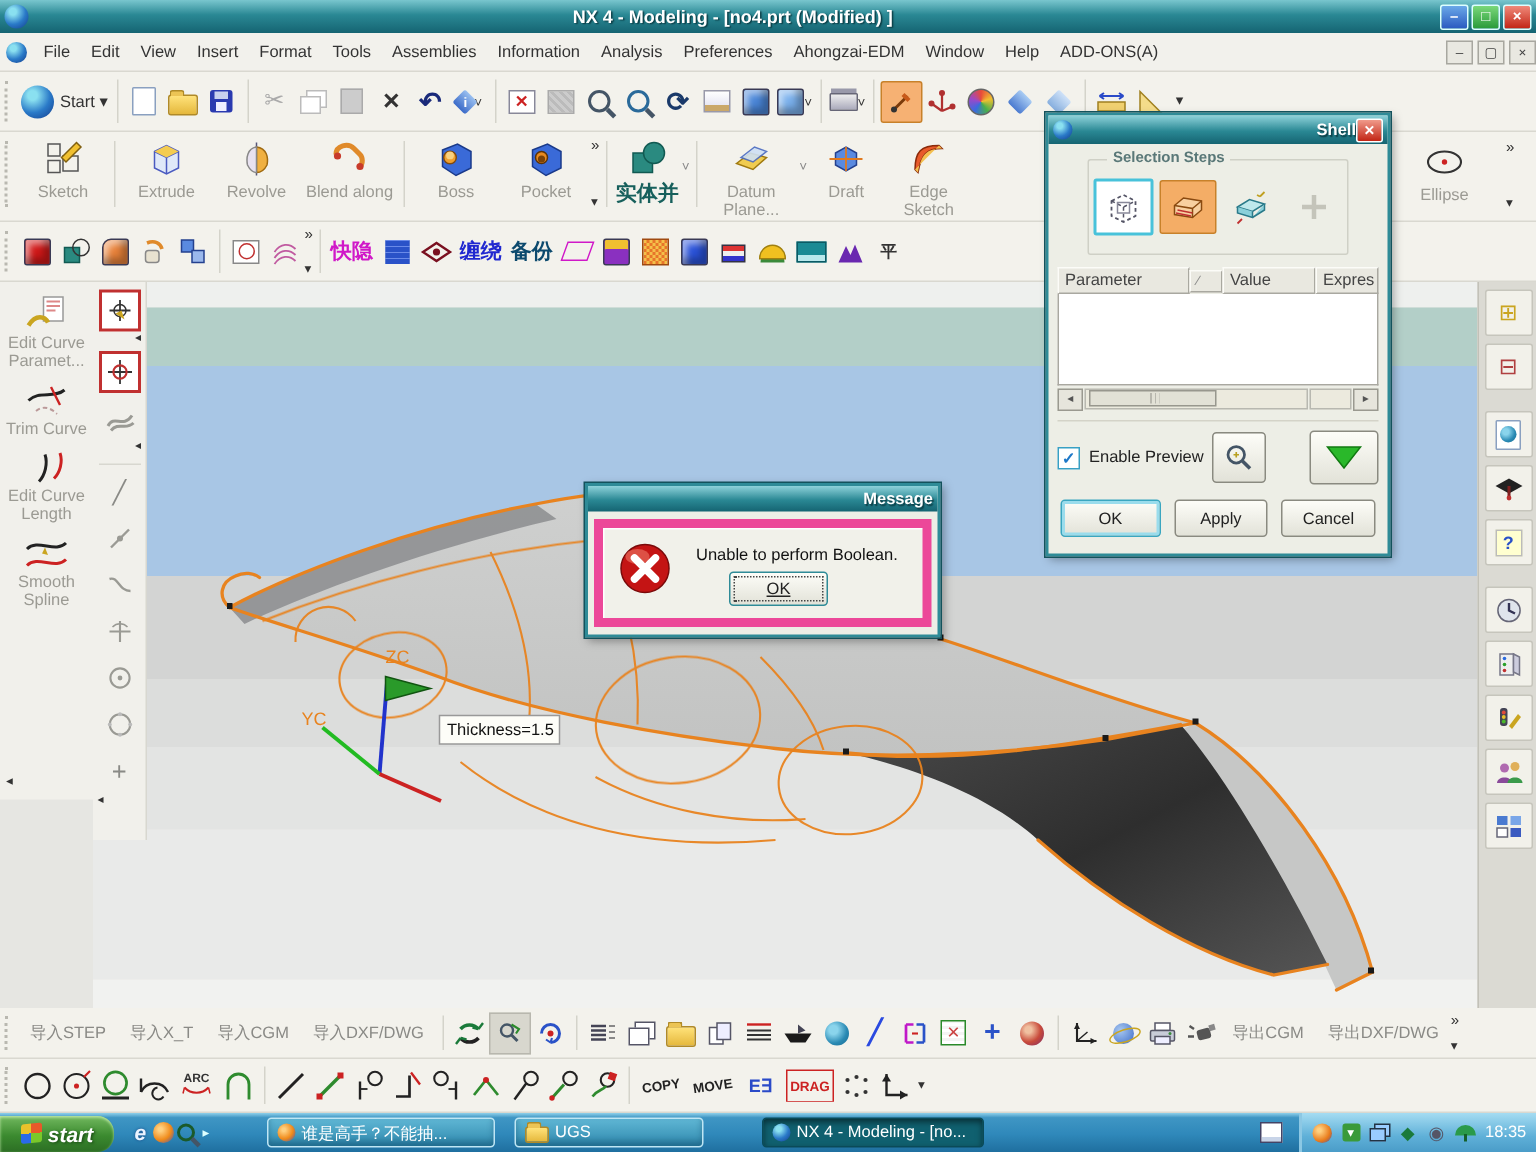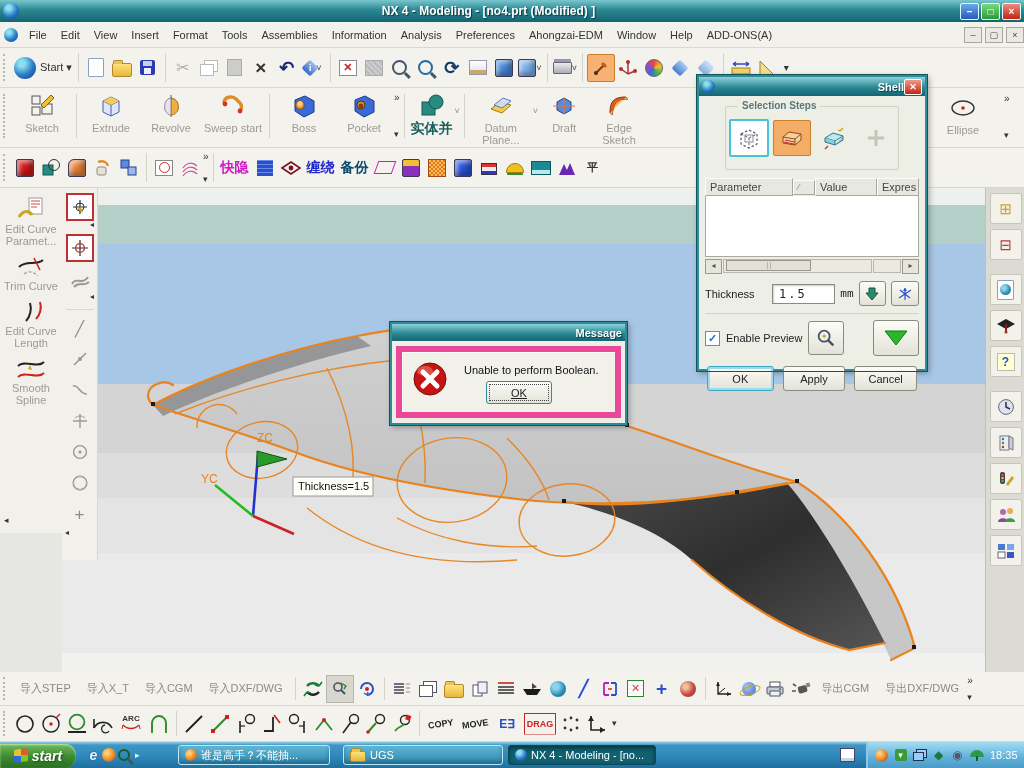--- a/index.html
+++ b/index.html
@@ -329,21 +329,21 @@
       <span>Revolve</span>
     </span>
     <span class="t2btn" style="width:64px">
       <span class="ic">
           <svg width="26" height="26" viewBox="0 0 26 26">
             <path d="M4 10 C4 4 12 2 16 6 L20 10 C22 12 22 16 20 18" fill="none" stroke="#e08a2a" stroke-width="3.4"></path>
             <circle cx="5" cy="11" r="2.4" fill="#c83a2a"></circle>
             <circle cx="20" cy="18" r="2.4" fill="#c83a2a"></circle>
           </svg>
         </span>
-      <span>Sweep start</span>
+      <span>Blend along</span>
     </span>
     <span class="vsep" style="height:44px;margin-top:6px"></span>
     <span class="t2btn">
       <span class="ic">
           <svg width="26" height="26" viewBox="0 0 26 26">
             <path d="M4 7 L14 3 L23 8 V19 L13 24 L4 18 Z" fill="#3a6ad8" stroke="#1a3a8a"></path>
             <circle cx="9" cy="12" r="4.2" fill="#f0a030" stroke="#804a10"></circle>
             <circle cx="9" cy="10.6" r="2.6" fill="#f8d080"></circle>
           </svg>
         </span>
@@ -803,36 +803,20 @@
     </div>
     <div style="margin:0 6px;height:60px;background:#fff;border:1px solid #a9a8a0;border-top:none"></div>
     <div class="row" style="margin:2px 6px 0;height:14px;gap:1px">
       <span class="sbarr g" data-glyph="◂"></span>
       <span style="flex:1;height:12px;background:#eceade;border:1px solid #b8b8b0;position:relative">
         <span style="position:absolute;left:2px;top:0;width:58%;height:11px;background:#e2e1d6 repeating-linear-gradient(90deg,transparent 0 2px,#b8b7ae 2px 3px) center/8px 7px no-repeat;border:1px solid #98978e;box-sizing:border-box"></span>
       </span>
       <span style="width:26px;height:12px;background:#eceade;border:1px solid #b8b8b0"></span>
       <span class="sbarr g" data-glyph="▸"></span>
     </div>
-    <div class="row" style="margin:8px 6px 0;gap:5px">
-      <span style="flex:0 0 62px">Thickness</span>
-      <span class="input" style="width:64px;height:20px">1.5</span>
-      <span style="font-family:'DejaVu Sans Mono',monospace">mm</span>
-      <span class="btn" style="width:26px;height:23px">
-          <svg width="14" height="14" viewBox="0 0 14 14">
-            <path d="M7 13 L1 6 H4 V1 H10 V6 H13 Z" fill="#2a8a6a" stroke="#14543e"></path>
-          </svg>
-        </span>
-      <span class="btn" style="width:26px;height:23px">
-          <svg width="16" height="16" viewBox="0 0 16 16">
-            <path d="M8 2 V14 M2 12 L14 4 M3 4 L13 12" stroke="#2a52c8" stroke-width="1.2"></path>
-            <path d="M8 2 l-2 3 h4 z" fill="#2a52c8"></path>
-          </svg>
-        </span>
-    </div>
     <div style="margin:7px 6px 0;border-top:1px solid #d4d3c8"></div>
     <div class="row" style="margin:6px 6px 0;gap:6px">
       <span class="cb"></span>
       <span>Enable Preview</span>
       <span class="btn" style="width:34px;height:32px">
           <svg width="22" height="22">
             <use href="#s-mag"></use>
           </svg>
         </span>
       <span style="flex:1"></span>
@@ -1114,21 +1098,21 @@
         <span style="width:14px;height:14px;border-radius:50%;background:radial-gradient(circle at 35% 35%,#ffd080 10%,#f08a1a 55%,#2a52c8)"></span>
       </span>
     <span class="tico">
         <span class="mag" style="width:8px;height:8px;border-color:#1a5a2a"></span>
       </span>
     <span class="g" style="color:#dff;font-size:9px;margin-left:4px" data-glyph="▸"></span>
     <span class="task" style="left:178px;width:152px">
       <span style="width:12px;height:12px;border-radius:50%;background:radial-gradient(circle at 35% 35%,#ffd080 10%,#f08a1a 55%,#2a52c8);flex:none"></span>
       <span>谁是高手？不能抽...</span>
     </span>
-    <span class="task" style="left:343px;width:160px">
+    <span class="task" style="left:343px;width:126px">
       <span class="folder" style="width:14px;height:9px;margin-top:2px;flex:none"></span>
       <span>UGS</span>
     </span>
     <span class="task active" style="left:508px;width:148px">
       <span class="ball" style="width:12px;height:12px;flex:none"></span>
       <span>NX 4 - Modeling - [no...</span>
     </span>
     <span class="tico abs" style="left:840px;top:5px">
         <span style="width:16px;height:12px;background:#fff;border:1px solid #446;box-shadow:inset 0 -3px 0 #c8d4e8"></span>
       </span>

